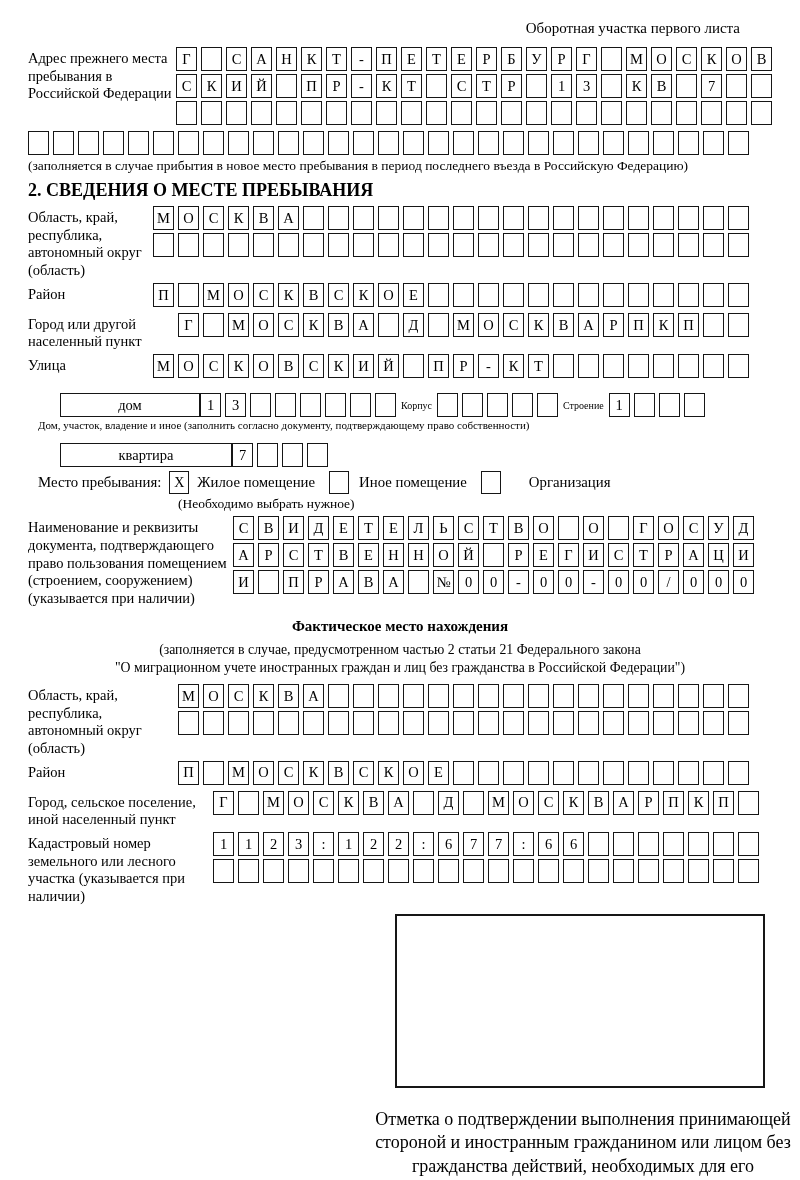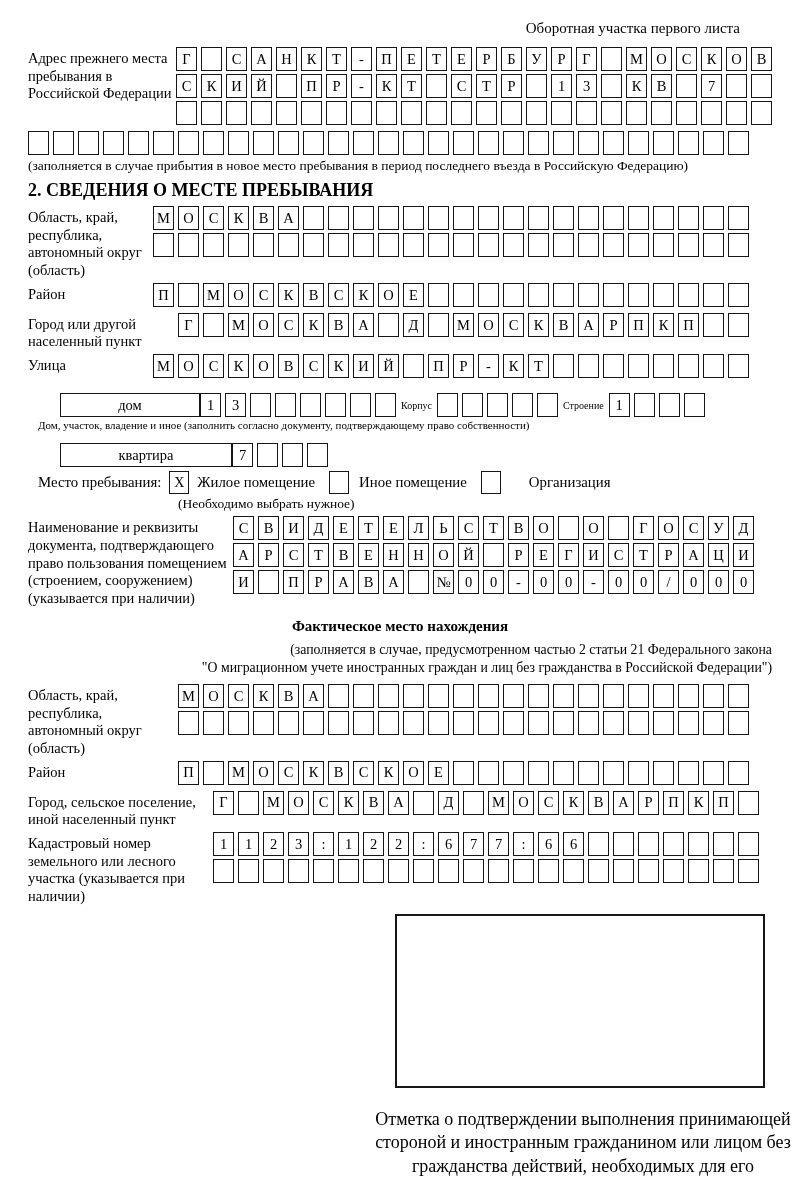--- a/index.html
+++ b/index.html
@@ -12,21 +12,21 @@
         display:flex;align-items:center;justify-content:center;
         font-size:14.5px;line-height:1;flex-shrink:0;background:#fff;}
   
   .frow{display:flex;margin-bottom:3px;}
   .flabel{flex-shrink:0;font-size:14.5px;line-height:1.22;padding-top:3px;}
   .w148{width:148px;} .w125{width:125px;} .w150{width:150px;} .w205{width:205px;} .w185{width:185px;}
   .rows{display:flex;flex-direction:column;}
   .note{text-align:left;font-size:13.5px;margin:2px 0 4px 0;}
   .h2{text-align:left;font-weight:bold;font-size:18px;margin:6px 0 5px 0;}
   .h3{text-align:center;font-weight:bold;font-size:15px;margin:10px 0 6px 0;}
-  .centernote{text-align:right;font-size:13.8px;line-height:1.35;}
+  .centernote{text-align:center;font-size:13.8px;line-height:1.35;}
   .domrow{display:flex;align-items:center;margin:12px 0 2px 32px;}
   .widebox{border:1.7px solid #161616;height:24px;box-sizing:border-box;display:flex;
            align-items:center;justify-content:center;font-size:14.5px;flex-shrink:0;}
   .wb-dom{width:140px;} .wb-kv{width:172px;}
   .inline-lbl{font-size:10px;margin:0 5px;white-space:nowrap;text-align:center;}
   .hint{font-size:11px;margin:1px 0 5px 10px;}
   .chkrow{display:flex;align-items:center;font-size:14.8px;margin:4px 0 2px 10px;}
   .chk{width:20px;height:23px;border:1.7px solid #161616;box-sizing:border-box;
        display:flex;align-items:center;justify-content:center;font-size:14px;flex-shrink:0;}
   .chkgap{margin-left:14px;margin-right:10px;}

